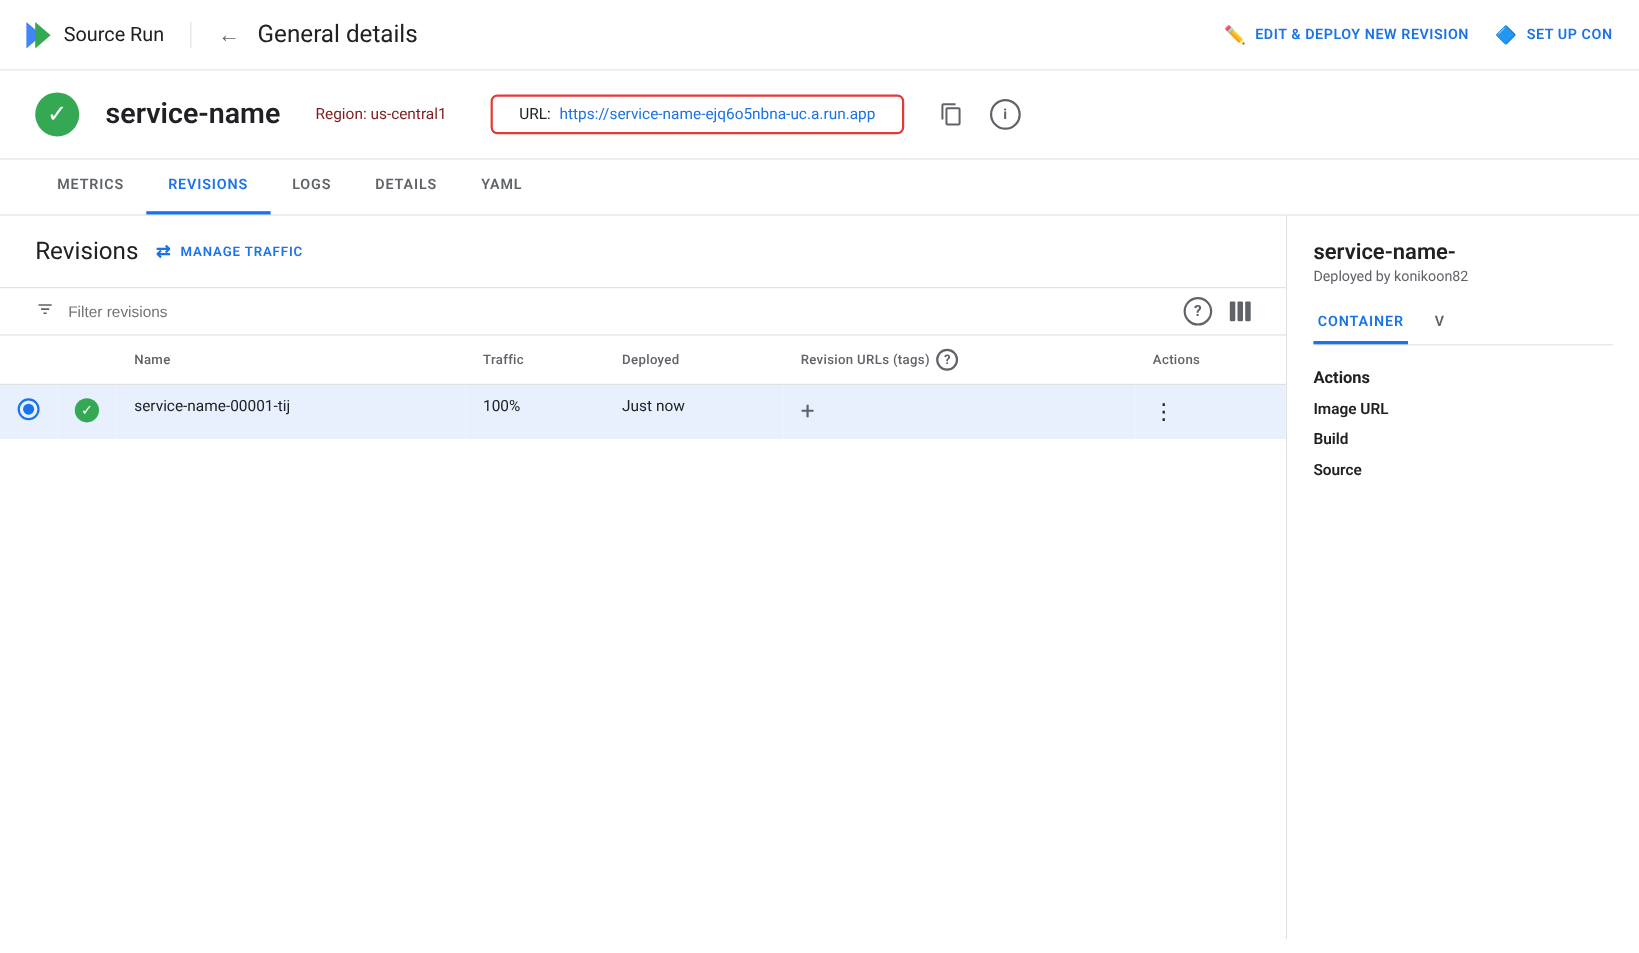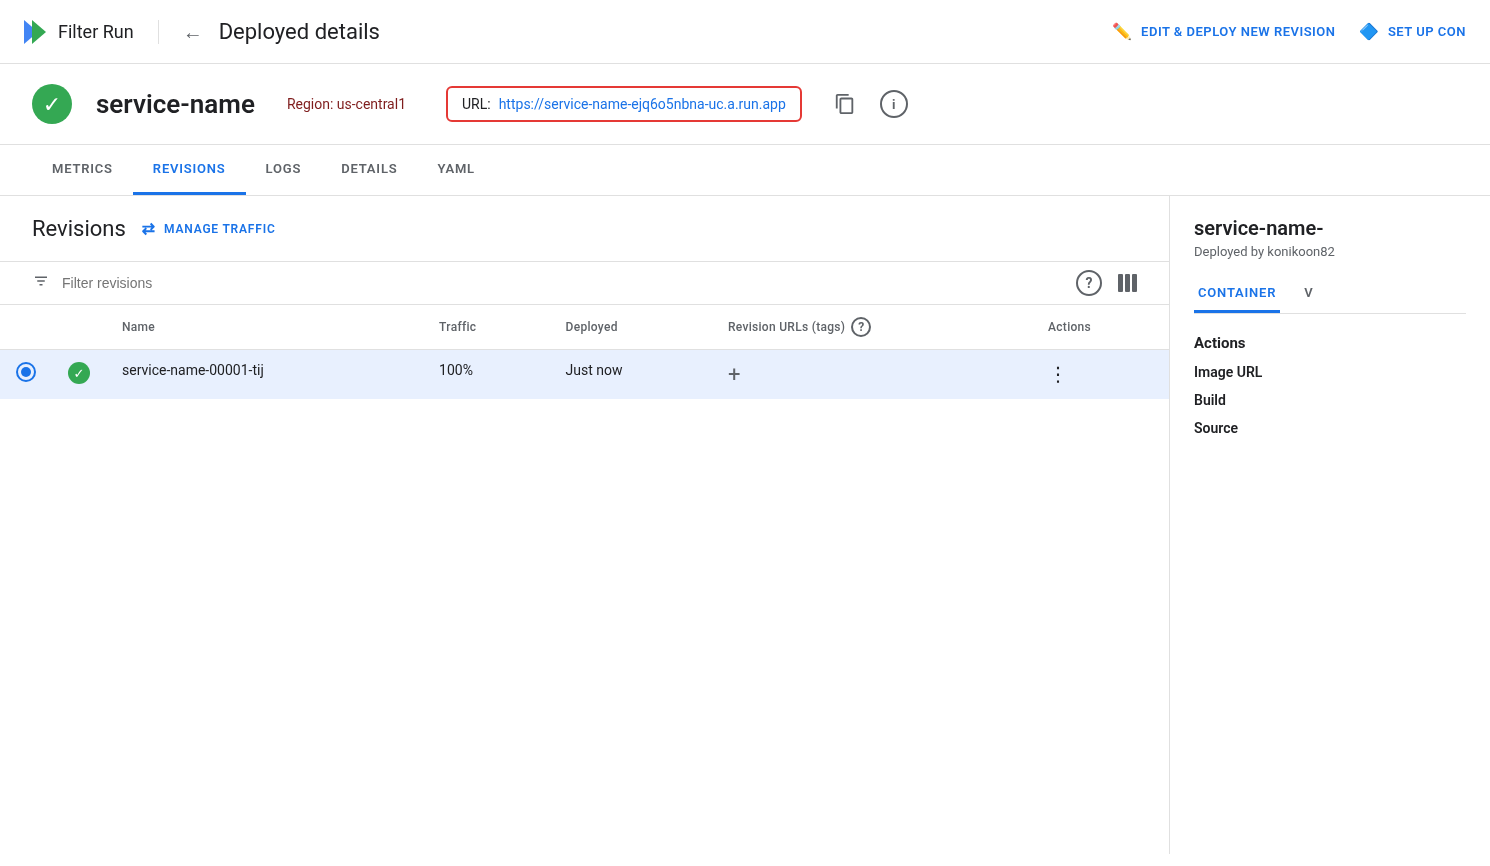--- a/index.html
+++ b/index.html
@@ -110,21 +110,21 @@
     .service-region {
       font-size: 14px;
       color: #7f1d1d;
       margin-left: 8px;
     }
     .service-url-box {
       display: flex;
       align-items: flex-end;
       border: 2px solid #e53935;
       border-radius: 6px;
-      padding: 8px 14px;
+      padding: 8px 24px;
       margin-left: 16px;
       gap: 8px;
     }
     .service-url-label {
       font-size: 14px;
       color: #202124;
     }
     .service-url-link {
       font-size: 14px;
       color: #1a73e8;
@@ -380,26 +380,26 @@
   </style>
 </head>
 <body>
 
 <div class="header">
   <div class="header-logo">
     <div class="logo-arrows">
       <span class="arrow-shape"></span>
       <span class="arrow-shape second"></span>
     </div>
-    <span class="header-app-name">Filter Run</span>
+    <span class="header-app-name">Source Run</span>
   </div>
 
   <div class="header-nav">
     <span class="back-arrow">←</span>
-    <span class="header-page-title">Deployed details</span>
+    <span class="header-page-title">General details</span>
   </div>
 
   <div class="header-actions">
     <div class="header-action-btn">
       <span class="btn-icon">✏️</span>
       <span>EDIT &amp; DEPLOY NEW REVISION</span>
     </div>
     <div class="header-action-btn">
       <span class="btn-icon">🔷</span>
       <span>SET UP CON</span>

